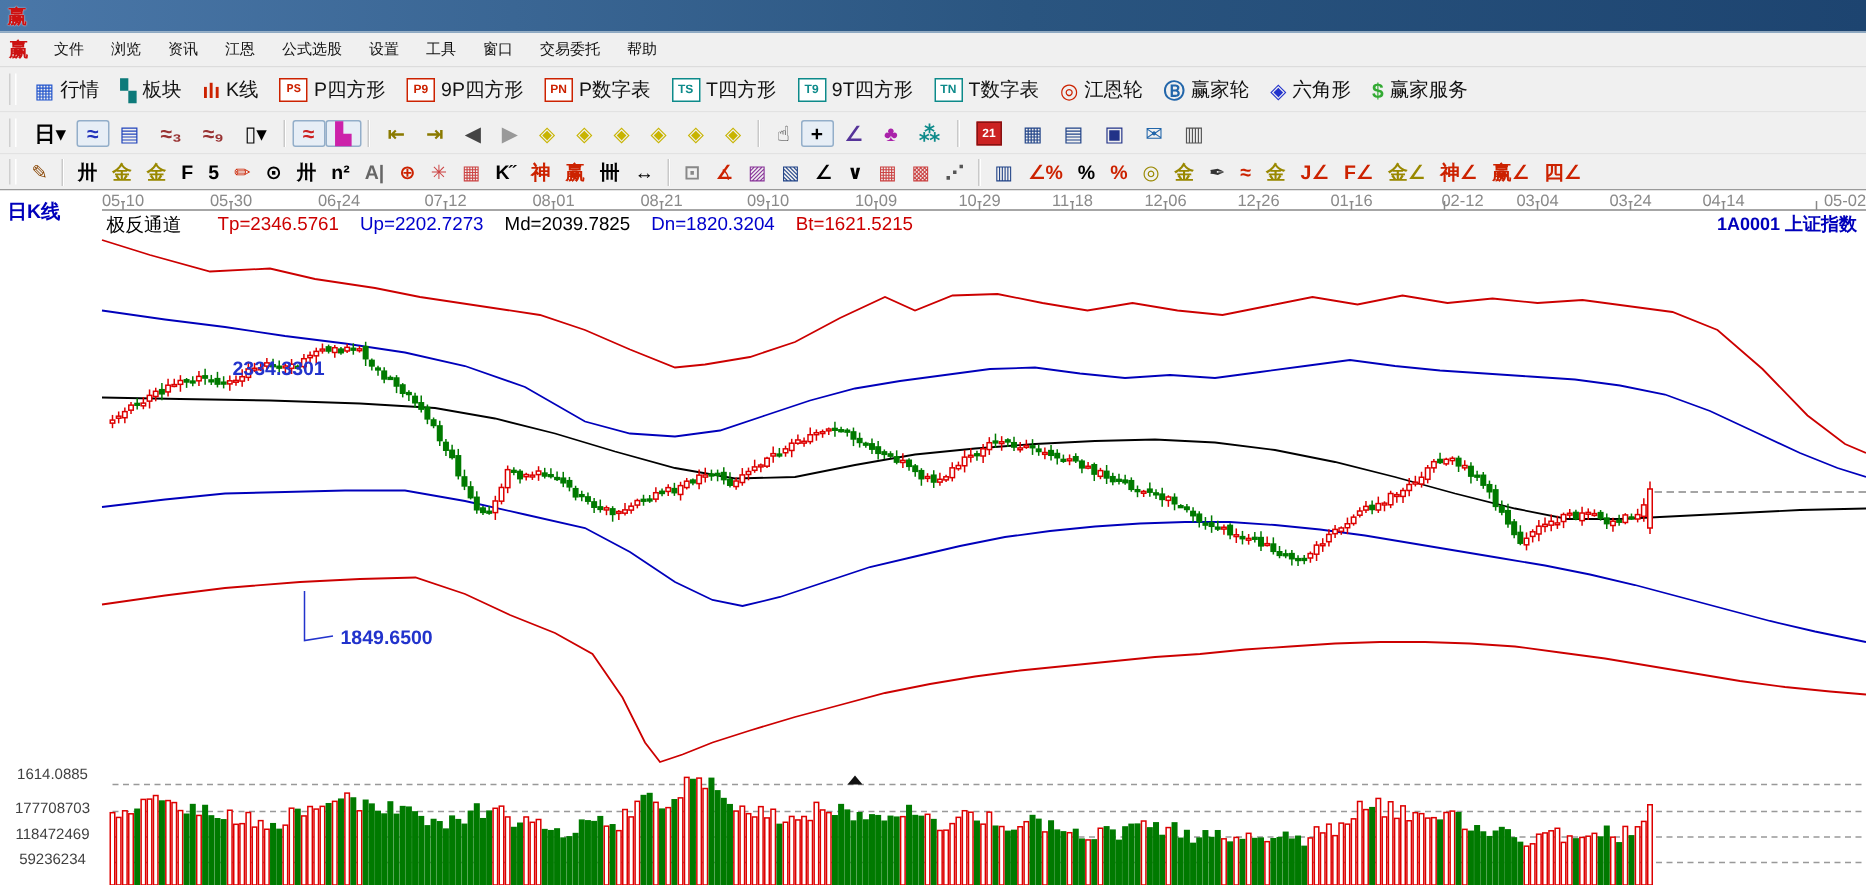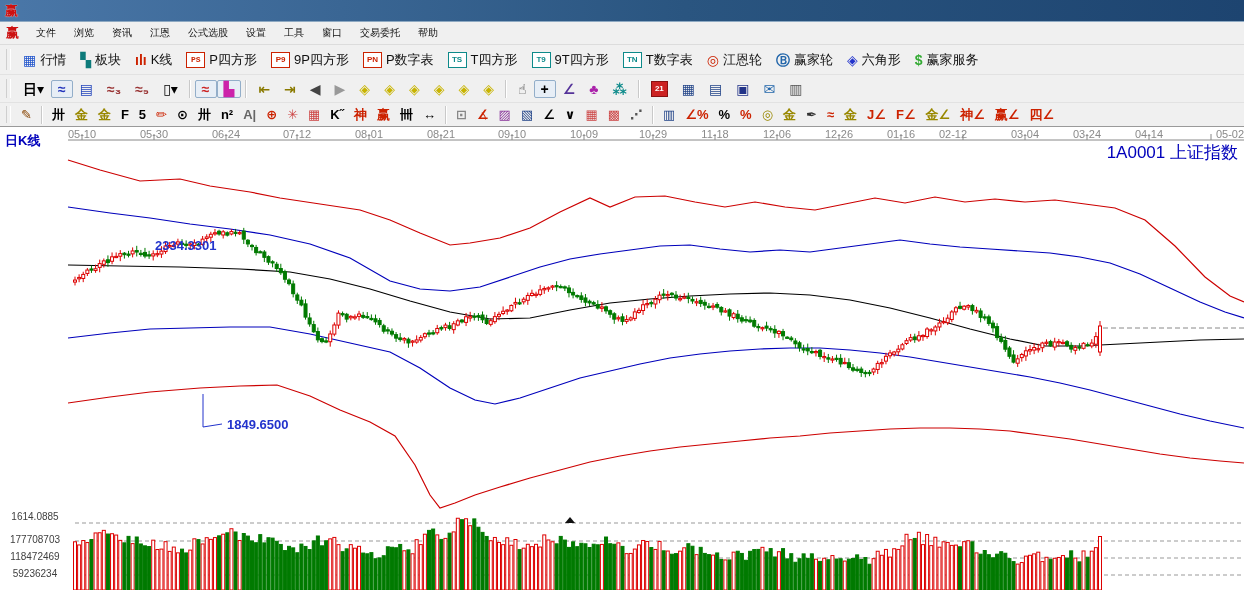--- a/index.html
+++ b/index.html
@@ -27,21 +27,21 @@
   .calicon{width:15px;height:14px;background:#cc2222;color:#fff;font-size:8px;font-weight:bold;
     display:inline-flex;align-items:center;justify-content:center;border:1px solid #881111;}
   .pressed{border:1px solid #93aec9;background:#e7eef6;}
   .vsep{width:1px;height:18px;background:#c9c9c9;border-right:1px solid #fff;margin:0 4px;}
   .chart-wrap{position:relative;width:1244px;height:463px;background:#fff;}
   #chart-svg{position:absolute;left:0;top:0;}
   .dk-label{position:absolute;left:5px;top:5px;font-size:13px;font-weight:bold;color:#0000bb;}
   .date-lab{position:absolute;top:1px;font-size:11px;color:#8a8a8a;transform:translateX(-50%);white-space:nowrap;}
   .hdr{position:absolute;left:71px;top:15px;display:flex;gap:14px;font-size:12.5px;white-space:nowrap;}
   .hdr .ind{color:#000;margin-right:10px;}
-  .sym{position:absolute;right:6px;top:14px;font-size:17px;font-weight:normal;color:#0000bb;}
+  .sym{position:absolute;right:6px;top:14px;font-size:12px;font-weight:bold;color:#0000bb;}
   .scale-lab{position:absolute;width:66px;text-align:center;font-size:10px;color:#404040;white-space:nowrap;}
 </style>
 </head>
 <body>
 
 <div class="titlebar">
   <span class="logo">赢</span>
 </div>
 
 <div class="menubar">
@@ -1139,26 +1139,36 @@
       <span class="date-lab" style="left: 297px;">07-12</span>
       <span class="date-lab" style="left: 369px;">08-01</span>
       <span class="date-lab" style="left: 441px; text-align: right;">08-21</span>
       <span class="date-lab" style="left: 512px;">09-10</span>
       <span class="date-lab" style="left: 584px;">10-09</span>
       <span class="date-lab" style="left: 653px;">10-29</span>
       <span class="date-lab" style="left: 715px;">11-18</span>
       <span class="date-lab" style="left: 777px;">12-06</span>
       <span class="date-lab" style="left: 839px;">12-26</span>
       <span class="date-lab" style="left: 901px;">01-16</span>
-      <span class="date-lab" style="left: 953px;">02-12</span>
+      <span class="date-lab" style="left: 975px;">02-12</span>
       <span class="date-lab" style="left: 1025px;">03-04</span>
       <span class="date-lab" style="left: 1087px;">03-24</span>
       <span class="date-lab" style="left: 1149px;">04-14</span>
       <span class="date-lab" style="left: 1211px; margin-left: 19px;">05-02</span>
     </div>
+  <div class="hdr">
+    <span class="ind">极反通道</span>
+    <span id="hdr-values" style="display:flex;gap:14px;">
+        <span style="color: rgb(204, 0, 0);">Tp=2346.5761</span>
+        <span style="color: rgb(0, 0, 204);">Up=2202.7273</span>
+        <span style="color: rgb(0, 0, 0);">Md=2039.7825</span>
+        <span style="color: rgb(0, 0, 204);">Dn=1820.3204</span>
+        <span style="color: rgb(204, 0, 0);">Bt=1621.5215</span>
+      </span>
+  </div>
   <div class="sym">1A0001 上证指数</div>
   <div id="scale-labels">
       <span class="scale-lab" style="left: 2px; top: 384px;">1614.0885</span>
       <span class="scale-lab" style="left: 2px; top: 407px;">177708703</span>
       <span class="scale-lab" style="left: 2px; top: 424px;">118472469</span>
       <span class="scale-lab" style="left: 2px; top: 441px;">59236234</span>
     </div>
 </div>
 
 </body></html>

